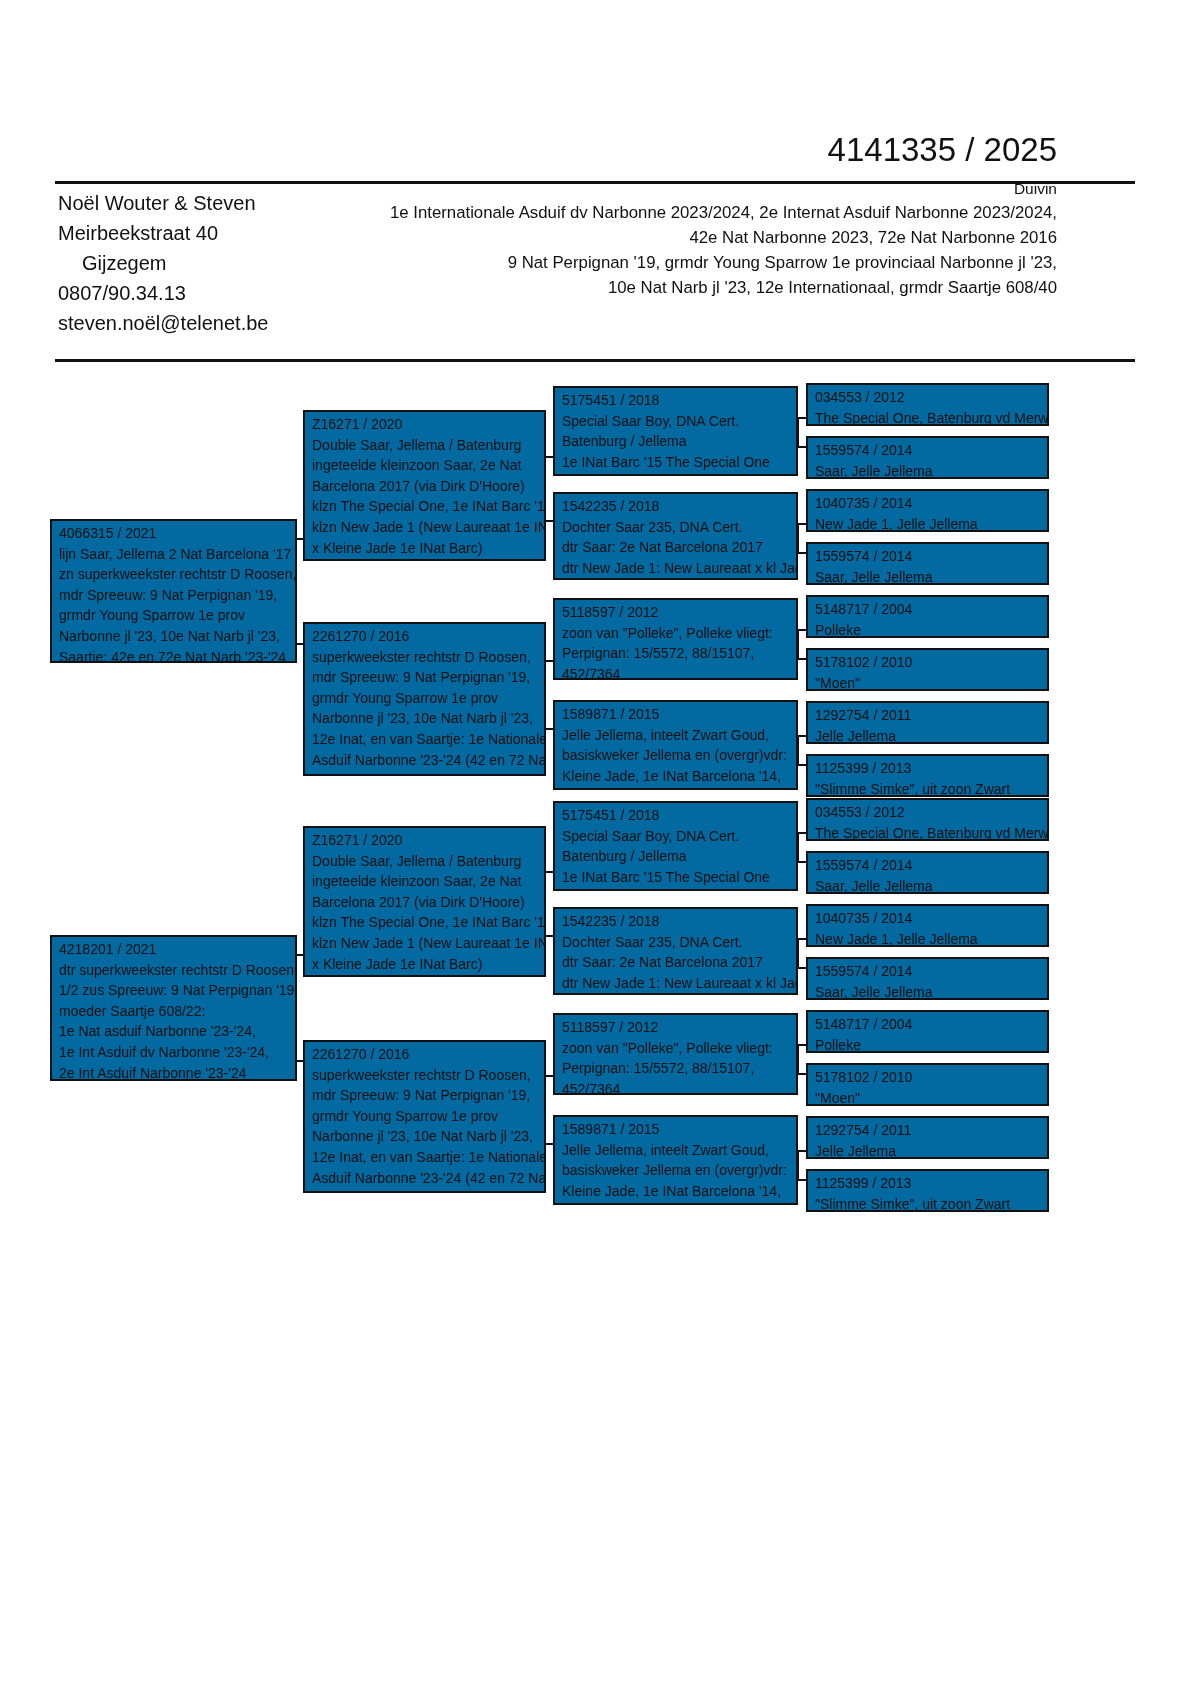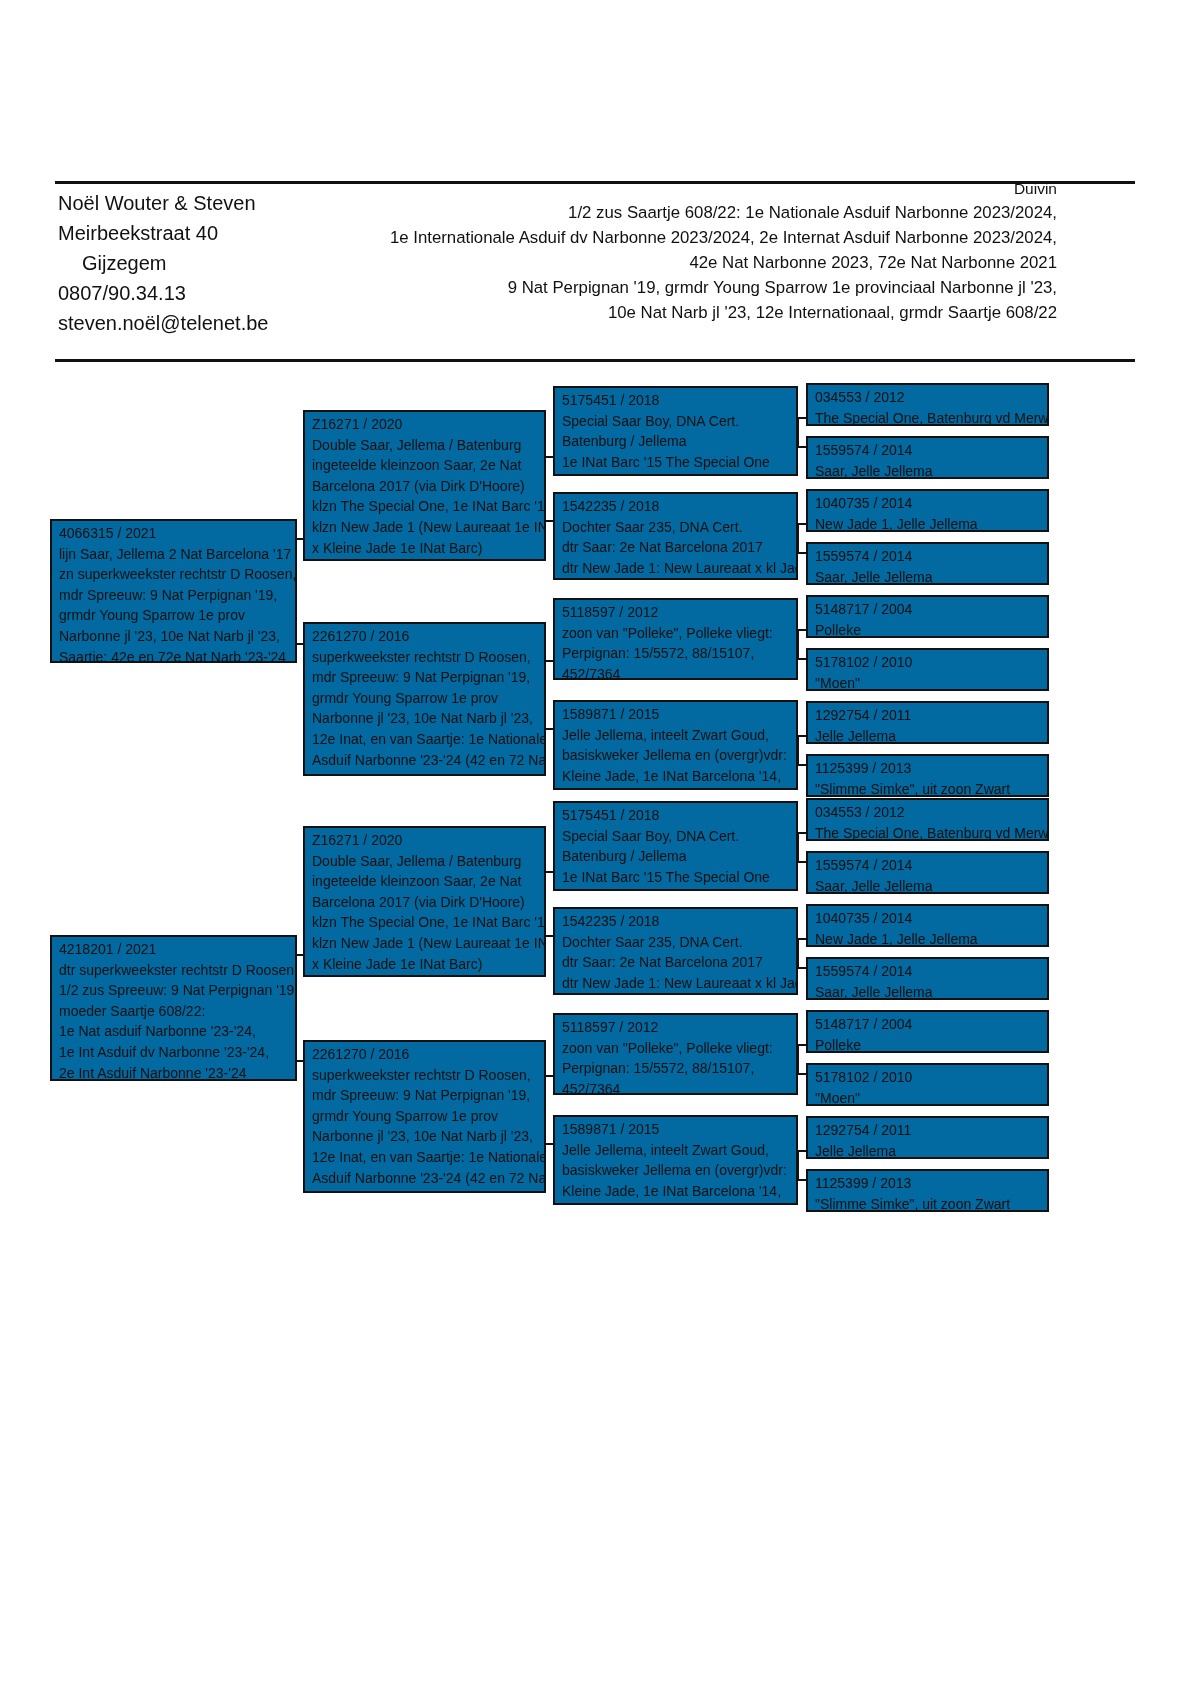--- a/index.html
+++ b/index.html
@@ -26,37 +26,37 @@
   .bracket{
     position:absolute;border-left:2px solid #111;border-top:2px solid #111;
     border-bottom:2px solid #111;z-index:1;box-sizing:border-box;
   }
 </style>
 </head>
 <body>
 
 <div class="page">
 
+  <div class="abs ring-no" style="right:133px;top:131px;">4141335 / 2025</div>
   <div class="rule" style="top:181px;"></div>
 
   <div class="owner">
     <div>Noël Wouter &amp; Steven</div>
     <div>Meirbeekstraat 40</div>
     <div class="city">Gijzegem</div>
     <div>0807/90.34.13</div>
     <div>steven.noël@telenet.be</div>
   </div>
 
   <div class="info">
     <div class="sex">Duivin</div>
-    <div class="desc">1/2 zus Saartje 608/22: 1e Nationale Asduif Narbonne 2023/2024,</div>
     <div class="desc">1e  Internationale Asduif dv Narbonne 2023/2024,  2e Internat Asduif Narbonne 2023/2024,</div>
-    <div class="desc">42e Nat Narbonne 2023, 72e Nat Narbonne 2021</div>
+    <div class="desc">42e Nat Narbonne 2023, 72e Nat Narbonne 2016</div>
     <div class="desc">9 Nat Perpignan '19, grmdr Young Sparrow 1e provinciaal Narbonne jl '23,</div>
-    <div class="desc">10e Nat Narb jl '23, 12e Internationaal, grmdr Saartje 608/22</div>
+    <div class="desc">10e Nat Narb jl '23, 12e Internationaal, grmdr Saartje 608/40</div>
   </div>
 
   <div class="rule" style="top:359px;"></div>
 
   <div class="pbox" style="left:50px;top:519px;width:247px;height:144px;">4066315 / 2021
 lijn Saar, Jellema 2 Nat Barcelona '17
 zn superkweekster rechtstr D Roosen,
 mdr Spreeuw: 9 Nat Perpignan '19,
 grmdr Young Sparrow 1e prov
 Narbonne jl '23, 10e Nat Narb jl '23,

